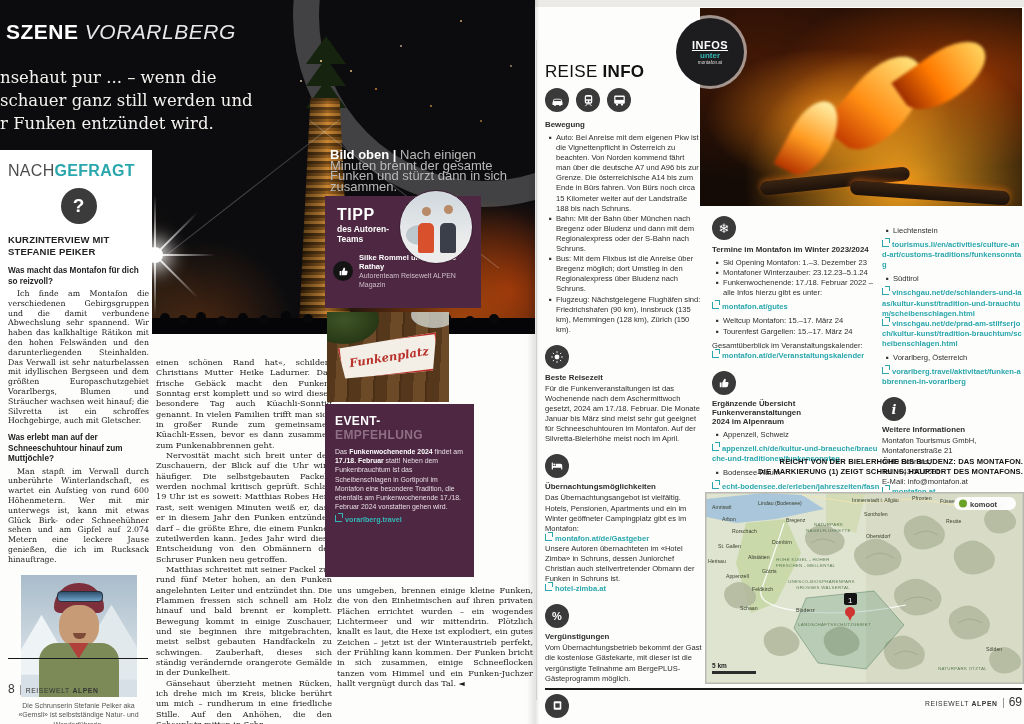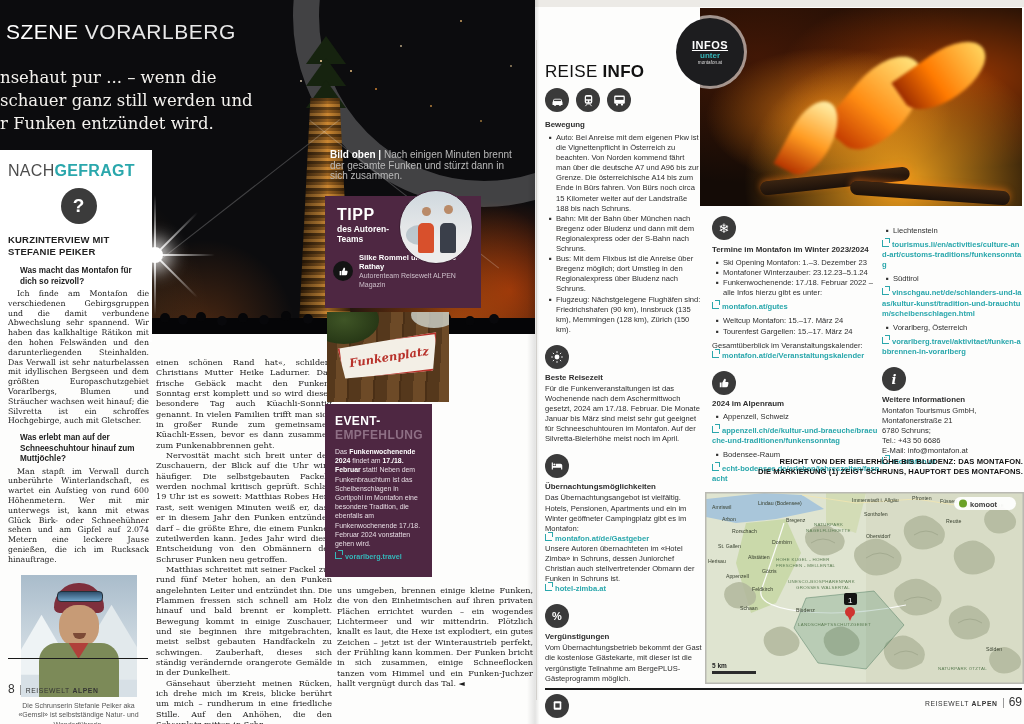--- a/index.html
+++ b/index.html
@@ -39,36 +39,36 @@
        99px 2px 0 #07070a,121px -2px 0 #060608,143px 1px 0 #08080b,166px 3px 0 #060608,
        188px 0 0 #07070a,211px 2px 0 #060608,234px -1px 0 #08080b,258px 2px 0 #060608,
        281px 0 0 #07070a,305px 3px 0 #060608,329px 1px 0 #08080b;}
   .sparks{width:2px;height:2px;border-radius:50%;background:#ffd9a0;
      box-shadow:30px 10px 0 rgba(255,210,140,.9),80px -15px 0 rgba(255,230,180,.7),
        140px -40px 0 rgba(255,200,120,.8),55px 28px 0 rgba(255,160,60,.8),
        190px 5px 0 rgba(255,220,160,.6),110px 45px 0 rgba(255,180,80,.7),
        -20px 20px 0 rgba(255,235,200,.8),160px 60px 0 rgba(255,190,90,.6);}
 
   .kicker{color:#fff;font-size:21px;letter-spacing:.5px;}
-  .kicker b{font-weight:normal;}
-  .kicker span{font-weight:300;color:#e8e8e8;}
+  .kicker b{font-weight:bold;}
+  .kicker span{font-weight:300;color:#e8e8e8;font-style:italic;}
   .deck{color:#f4f2ee;font-size:16.5px;line-height:23px;}
 
-  .heroCaption{width:185px;font-size:10px;line-height:10.5px;color:#b9b9b9;}
+  .heroCaption{width:185px;font-size:13px;line-height:10.5px;color:#b9b9b9;}
   .heroCaption b{color:#fff;}
 
   
   #nachbox{left:0;top:150px;width:152px;height:192px;background:#fff;}
   .nachTitle{font-size:16px;letter-spacing:.3px;color:#4d4d4d;}
   .qcircle{width:36px;height:36px;border-radius:50%;background:#3b3b3b;color:#fff;
      display:flex;align-items:center;justify-content:center;font-size:19px;font-weight:bold;}
 
   #col1{left:8px;top:162px;width:141px;color:#222;}
   .kurz{font-weight:bold;font-size:9.5px;line-height:12px;letter-spacing:.2px;margin:10px 0 8px;}
-  .q{font-weight:bold;font-size:8.2px;line-height:10.5px;margin:7px 12px 2px;}
+  .q{font-weight:bold;font-size:8.2px;line-height:10.5px;margin:7px 0 2px;}
   .a{font-size:7.8px;line-height:9.8px;text-align:justify;margin:0;}
   .a.indent{text-indent:9px;}
 
   #peikerphoto{width:116px;height:122px;margin:10px auto 4px;position:relative;overflow:hidden;
      background:linear-gradient(#a9bccb,#d7e0e6 70%);}
   .mtn{position:absolute;background:#eef3f5;}
   .beanie{position:absolute;left:33px;top:8px;width:50px;height:30px;border-radius:26px 26px 6px 6px;
      background:#7e2f3c;}
   .goggles{position:absolute;left:36px;top:16px;width:44px;height:9px;border-radius:4px;
      background:linear-gradient(#30506e,#6fa3c8);border:1px solid #24303a;}
@@ -119,21 +119,21 @@
   .skybit{position:absolute;right:-8px;top:-10px;width:46px;height:26px;border-radius:50%;
      background:#cfd4cd;opacity:.8;}
   .sign{position:absolute;left:12px;top:26px;width:96px;height:34px;background:#f3efe6;
      border:2px solid #b8322b;transform:rotate(-7deg);
      clip-path:polygon(0 12%,100% 0,92% 100%,4% 92%);
      display:flex;align-items:center;justify-content:center;}
   .sign span{color:#b8322b;font-family:"DejaVu Serif",serif;font-style:italic;
      font-weight:bold;font-size:11.5px;transform:rotate(-2deg);}
 
   
-  #eventbox{left:325px;top:404px;width:107px;height:173px;background:#4e2742;color:#e6dce3;
+  #eventbox{left:325px;top:404px;width:149px;height:173px;background:#4e2742;color:#e6dce3;
      padding:10px 10px 0 10px;box-sizing:border-box;}
   .evT1{font-size:12px;font-weight:bold;color:#fff;letter-spacing:.4px;}
   .evT2{font-size:12px;font-weight:bold;color:#8e6f85;letter-spacing:.4px;}
   .evH{font-size:7.8px;font-weight:bold;color:#fff;line-height:9.6px;margin-top:8px;}
   .evB{font-size:6.9px;line-height:9.2px;margin-top:5px;text-align:left;}
   .evB b{color:#fff;}
   .evLink{color:#35b6b9;font-weight:bold;font-size:7.2px;margin-top:4px;}
 
   
   #gutter{left:527px;top:0;width:18px;height:724px;
@@ -429,20 +429,21 @@
     </ul>
     <p>Gesamtüberblick im Veranstaltungskalender:</p>
     <p class="tlink"><span class="ext"></span><span>montafon.at/de/Veranstaltungskalender</span></p>
 
     <div class="icircle seccircle">
       <svg width="12" height="12" viewBox="0 0 20 20">
           <path fill="#fff" d="M3 9h3v8H3zM7 17h7.2c1.2 0 2.1-.7 2.3-1.9l.9-4.3c.3-1.4-.6-2.3-2-2.3h-3.1l.7-3.2c.2-1.1-.3-2-1.3-2.3-.8-.2-1.4.2-1.8 1L7.8 8.5 7 9.3z"></path>
         </svg>
     </div>
     <div class="h">
+      <div>Ergänzende Übersicht Funkenveranstaltungen</div>
       <div>2024 im Alpenraum</div>
     </div>
     <ul>
         <li>Appenzell, Schweiz</li>
       </ul>
     <p class="tlink"><span class="ext"></span><span>appenzell.ch/de/kultur-und-braeuche/braeuche-und-traditionen/funkensonntag</span></p>
     <ul>
         <li>Bodensee-Raum</li>
       </ul>
     <p class="tlink"><span class="ext"></span><span>echt-bodensee.de/erleben/jahreszeiten/fasnacht</span></p>
@@ -450,20 +451,21 @@
 
   <div class="abs infocol" style="left:882px;top:222px;width:140px;">
     <ul>
         <li>Liechtenstein</li>
       </ul>
     <p class="tlink"><span class="ext"></span><span>tourismus.li/en/activities/culture-and-art/customs-traditions/funkensonntag</span></p>
     <ul>
         <li>Südtirol</li>
       </ul>
     <p class="tlink"><span class="ext"></span><span>vinschgau.net/de/schlanders-und-laas/kultur-kunst/tradition-und-brauchtum/scheibenschlagen.html</span></p>
+    <p class="tlink"><span class="ext"></span><span>vinschgau.net/de/prad-am-stilfserjoch/kultur-kunst/tradition-brauchtum/scheibenschlagen.html</span></p>
     <ul>
         <li>Vorarlberg, Österreich</li>
       </ul>
     <p class="tlink"><span class="ext"></span><span>vorarlberg.travel/aktivitaet/funken-abbrennen-in-vorarlberg</span></p>
 
     <div class="icircle seccircle">
         <span class="iglyph serif" style="font-style:italic;font-weight:bold;font-size:13px;">i</span>
       </div>
     <div class="h">Weitere Informationen</div>
     <p>Montafon Tourismus GmbH,</p>

